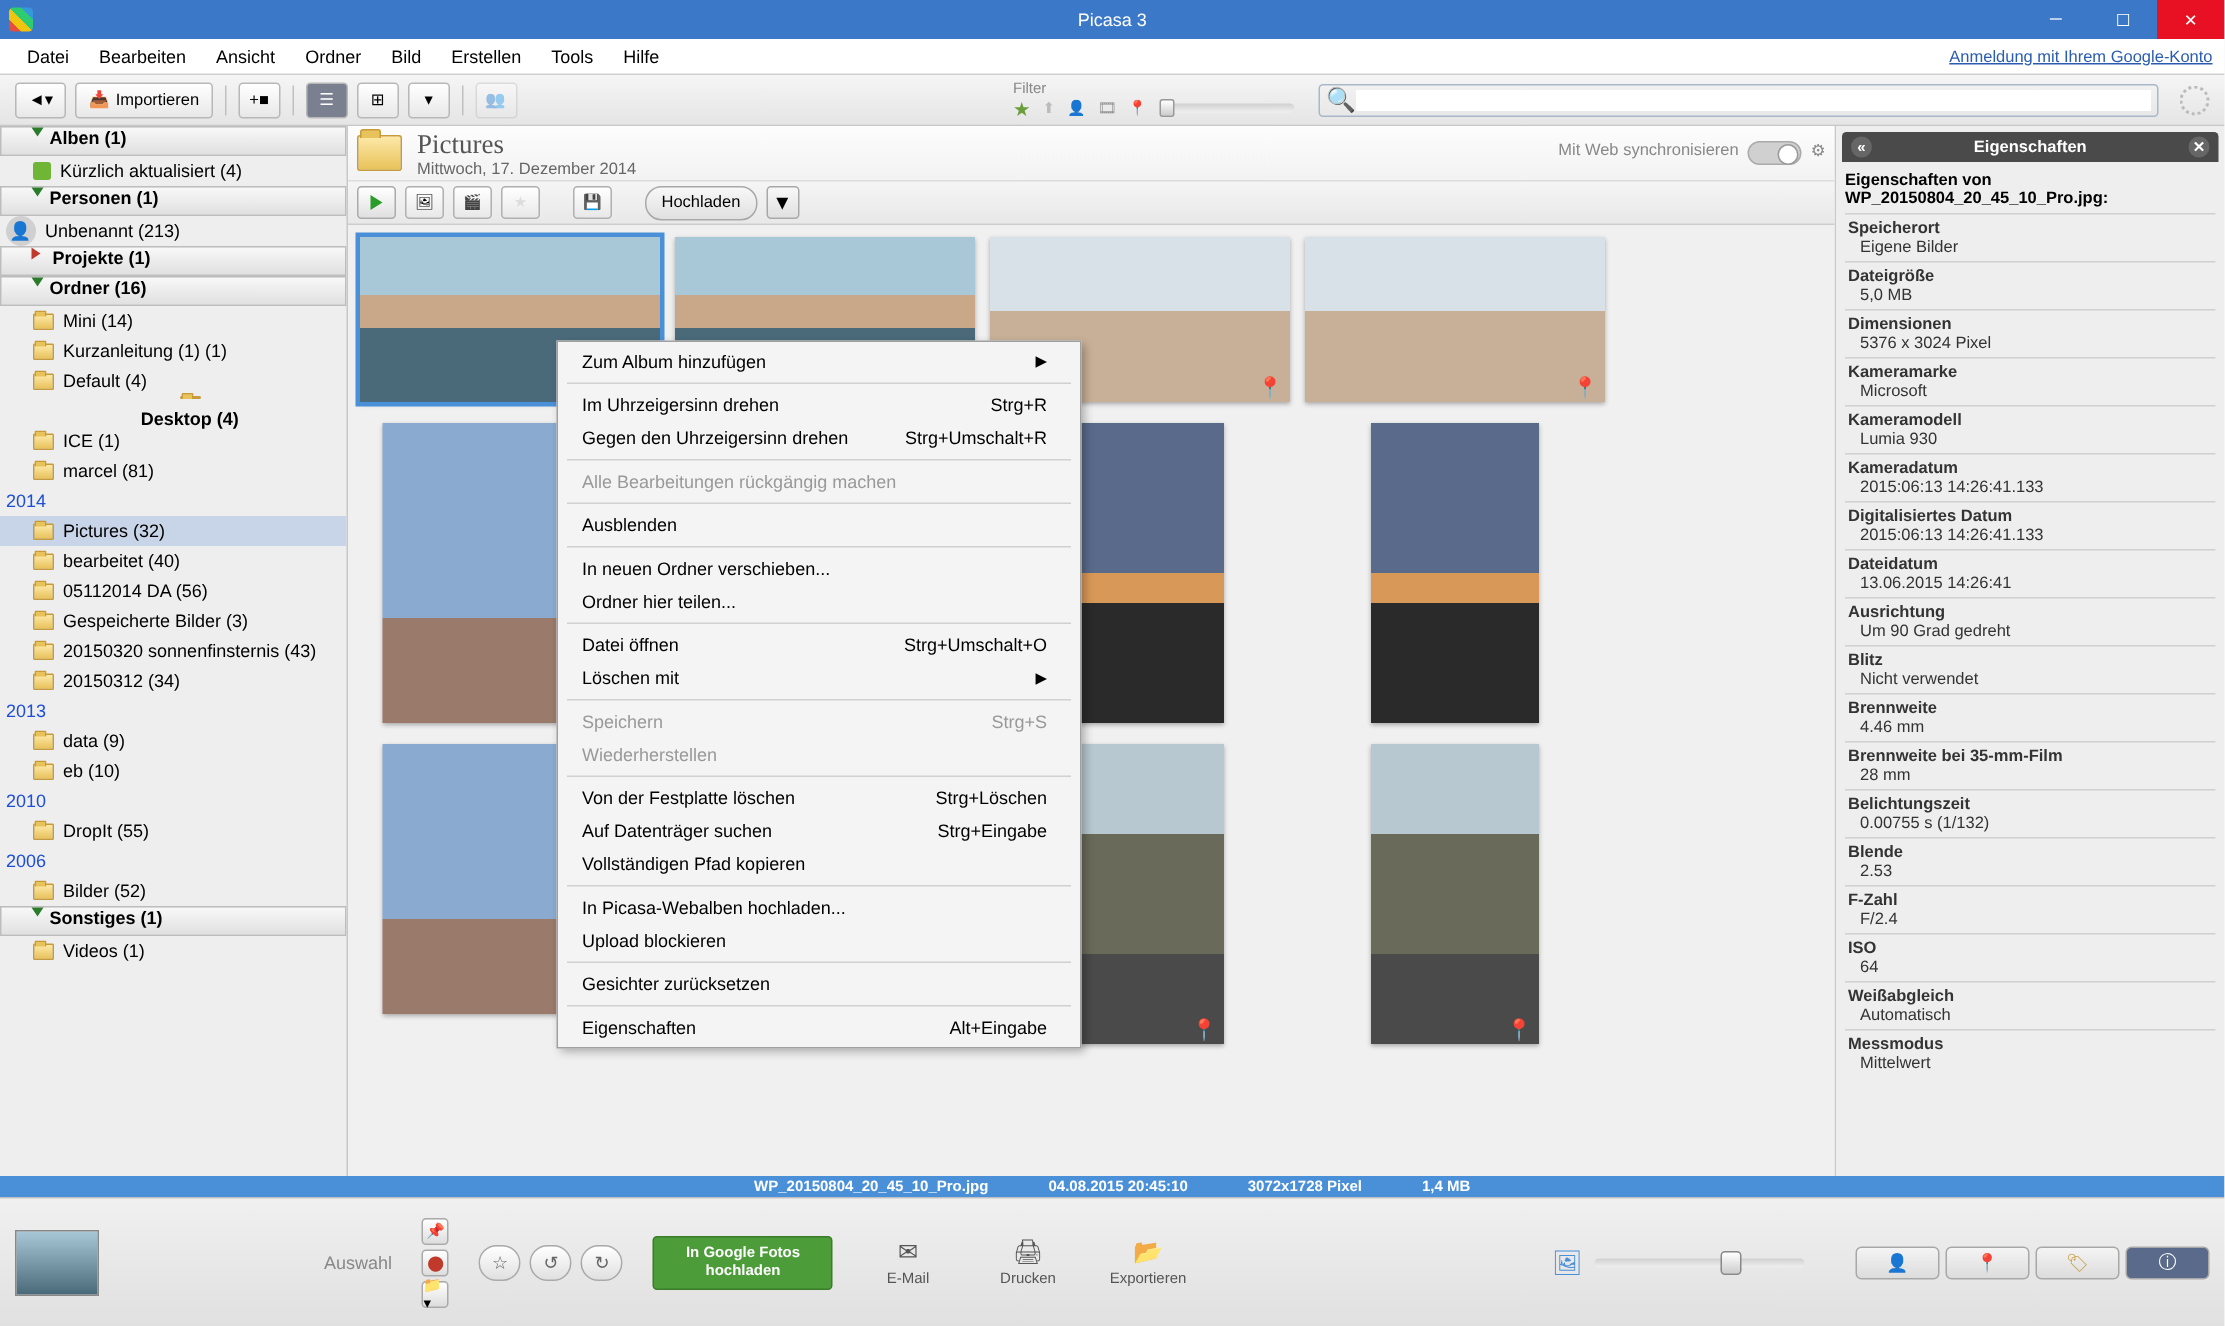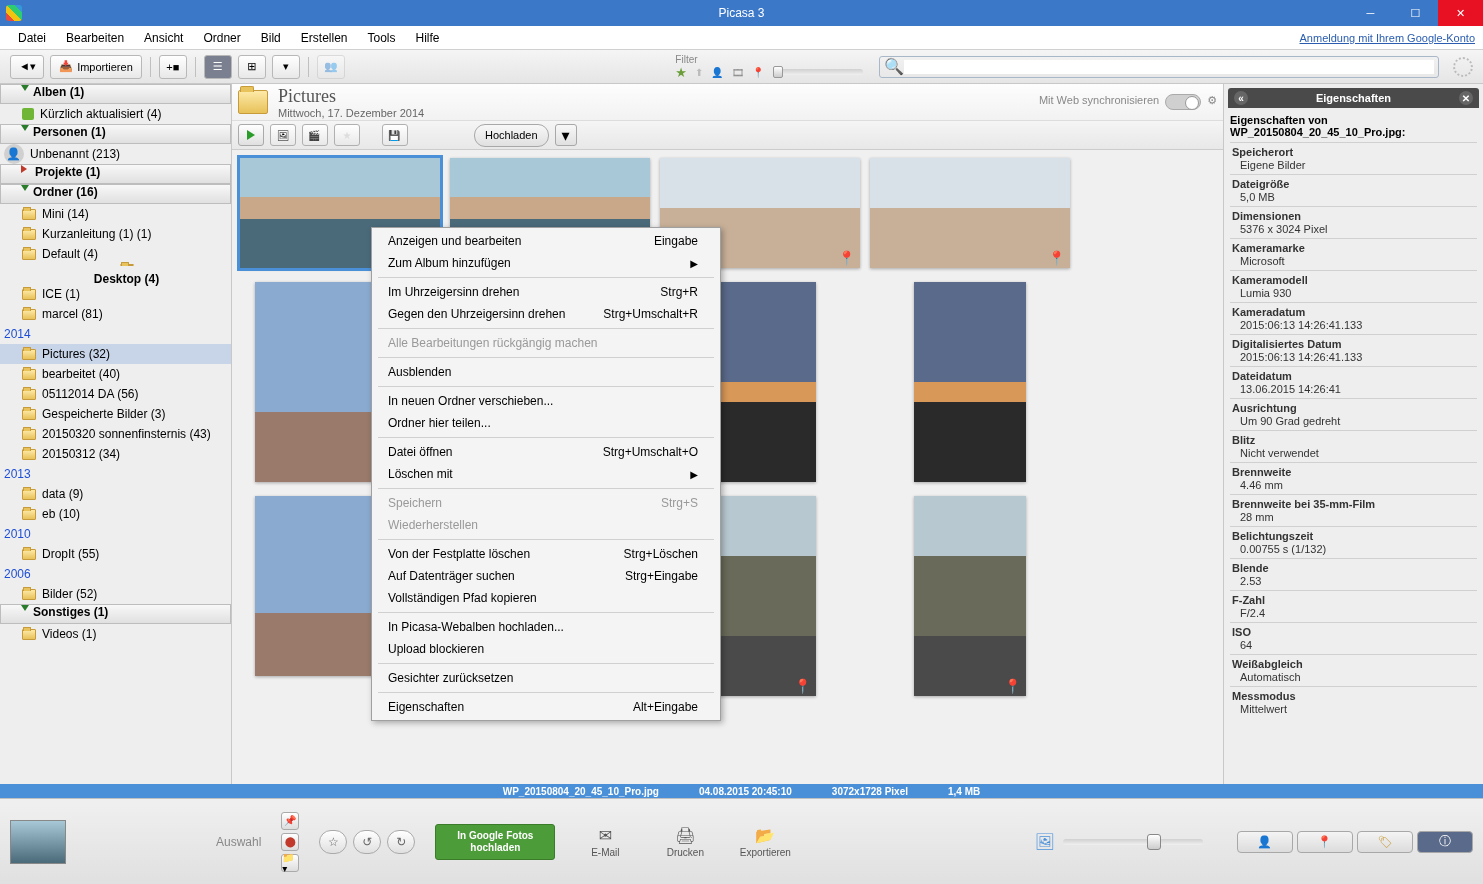--- a/index.html
+++ b/index.html
@@ -44,21 +44,21 @@
 .folder-big-icon::before { content:''; position:absolute; top:-5px; left:1px; width:12px; height:5px; background:#e8c25a; border:1px solid #c89b3a; border-bottom:none; border-radius:2px 2px 0 0;}
 .folder-title { font-family: Georgia, serif; font-size: 18px; color: #555; }
 .folder-date { font-size: 11px; color: #666; }
 .web-sync { margin-left: auto; font-size: 11px; color: #888; display: flex; align-items: flex-start; gap: 6px; }
 .toggle { width: 36px; height: 16px; background: #d0d0d0; border-radius: 8px; position: relative; border: 1px solid #aaa; }
 .toggle::after { content:''; position:absolute; right:1px; top:1px; width:12px; height:12px; background:#fff; border-radius:50%; border:1px solid #999;}
 .action-bar { height: 30px; background: linear-gradient(#f5f5f5,#e8e8e8); display: flex; align-items: center; padding: 0 6px; gap: 6px; border-top: 1px solid #ddd; border-bottom: 1px solid #ccc; }
 .play-btn { width: 26px; height: 22px; background: linear-gradient(#fff,#e0e0e0); border: 1px solid #aaa; border-radius: 3px; display: flex; align-items: center; justify-content: center; }
 .play-btn .tri { width:0; height:0; border-left: 8px solid #2a9c2a; border-top: 5px solid transparent; border-bottom: 5px solid transparent; }
 .small-btn { width: 26px; height: 22px; background: linear-gradient(#fff,#e8e8e8); border: 1px solid #b0b0b0; border-radius: 3px; display:flex;align-items:center;justify-content:center; font-size:10px;}
-.upload-btn { height: 23px; padding: 0 10px; background: linear-gradient(#f8f8f8,#e0e0e0); border: 1px solid #a8a8a8; border-radius: 11px; font-size: 11px; display:flex; align-items:center;margin-left:44px; }
+.upload-btn { height: 23px; padding: 0 10px; background: linear-gradient(#f8f8f8,#e0e0e0); border: 1px solid #a8a8a8; border-radius: 11px; font-size: 11px; display:flex; align-items:center; }
 .upload-dd { width: 22px; height: 22px; background: linear-gradient(#f8f8f8,#e0e0e0); border: 1px solid #a8a8a8; border-radius: 3px; display:flex;align-items:center;justify-content:center;}
 .thumbs { flex: 1; overflow: auto; padding: 8px; display: grid; grid-template-columns: repeat(4, 200px); gap: 14px 10px; align-content: start; background: #f0f0f0;}
 .thumb { height: 110px; background: #7a8a8a; position: relative; box-shadow: 0 1px 3px rgba(0,0,0,.3); }
 .thumb.selected { outline: 3px solid #4a90d9; outline-offset: 0; }
 .thumb .geo { position: absolute; bottom: 2px; right: 4px; color: #d94040; font-size: 14px; }
 .beach { background: linear-gradient(#a8c8d8 0 35%, #c8a888 35% 55%, #4a6a7a 55% 100%); }
 .beach-light { background: linear-gradient(#d8e0e8 0 45%, #c8b098 45% 100%); }
 .sky-sunset { background: linear-gradient(#5a6a8a 0 50%, #d89858 50% 60%, #2a2a2a 60% 100%); }
 .sky-clouds { background: linear-gradient(#8aaad0 0 65%, #9a7a6a 65% 100%); }
 .city { background: linear-gradient(#b8c8d0 0 30%, #6a6a5a 30% 70%, #4a4a4a 70% 100%); }
@@ -431,24 +431,20 @@
   <div class="right-btns">
     <div class="right-btn" style="color:#4a6a9a">👤</div>
     <div class="right-btn" style="color:#c0392b">📍</div>
     <div class="right-btn" style="color:#c89b3a">🏷</div>
     <div class="right-btn" style="background:#5a6a8a;color:#fff">ⓘ</div>
   </div>
 </div>
 
 <div class="context-menu" id="ctx">
     <div class="ctx-item">
-      <span>Anzeigen und bearbeiten</span>
-      <span>Eingabe</span>
-    </div>
-    <div class="ctx-item">
       <span>Zum Album hinzufügen</span>
       <span class="arrow">▶</span>
     </div>
     <div class="ctx-sep"></div>
     <div class="ctx-item">
       <span>Im Uhrzeigersinn drehen</span>
       <span>Strg+R</span>
     </div>
     <div class="ctx-item">
       <span>Gegen den Uhrzeigersinn drehen</span>

